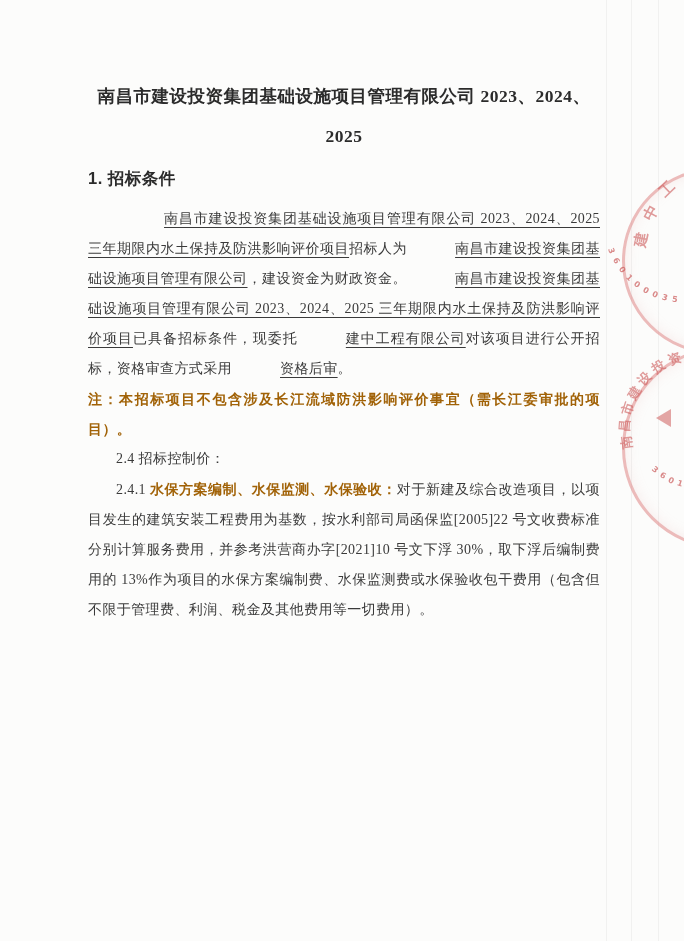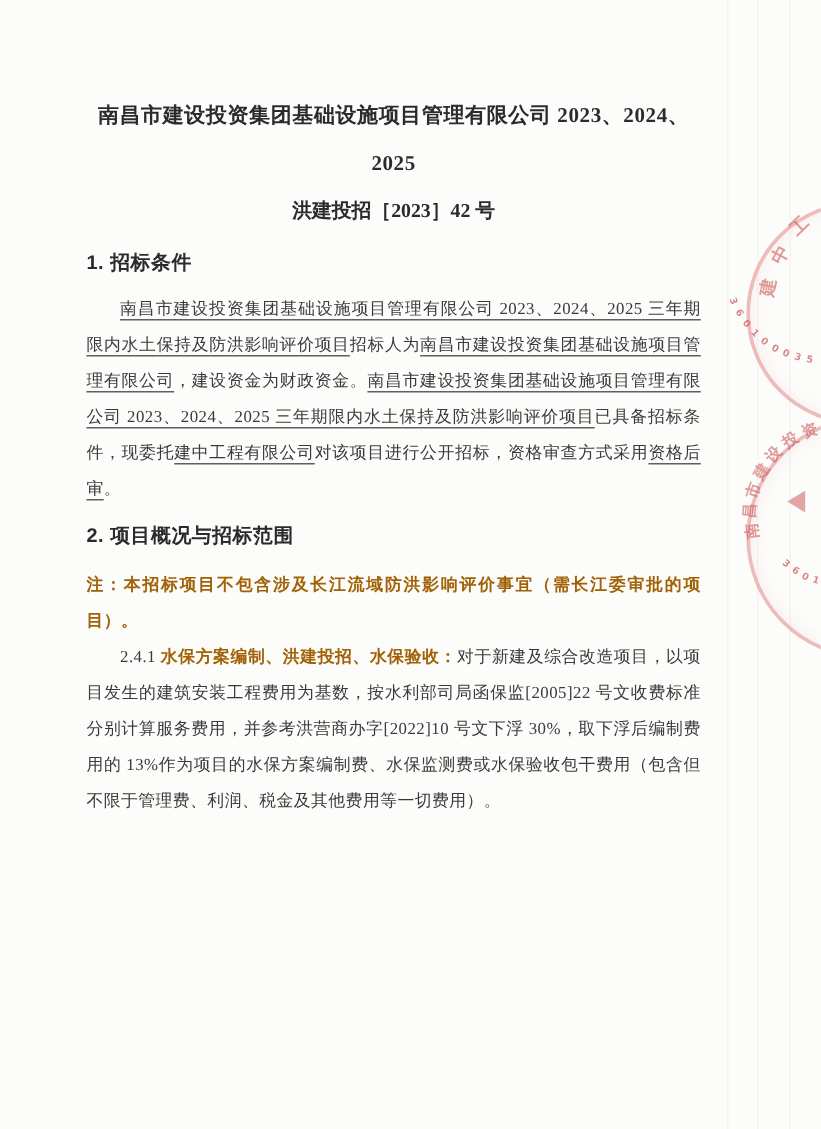--- a/index.html
+++ b/index.html
@@ -5,38 +5,39 @@
   html,body{margin:0;padding:0;}
   body{background:#ffffff;}
   .page{
     position:relative;
     width:684px;height:941px;
     background:#fcfcfb;
     overflow:hidden;
     font-family:"Liberation Serif","DejaVu Serif",serif;
   }
   .scanline{position:absolute;top:0;bottom:0;width:1px;background:rgba(150,150,150,0.10);}
-  .content{position:absolute;left:72px;top:76px;width:512px;}
+  .content{position:absolute;left:88px;top:76px;width:512px;}
   .title-block{text-align:center;color:#2b2b2b;font-weight:bold;}
   .title-line{font-size:17.5px;line-height:40px;letter-spacing:0.5px;}
   .doc-number{font-size:16.5px;line-height:40px;font-weight:bold;}
   .sec-heading{
     font-family:"Liberation Sans","DejaVu Sans",sans-serif;
     font-weight:bold;font-size:16.5px;color:#2b2b2b;
     margin:12px 0 14px 0;letter-spacing:0.5px;
   }
   .para{
     margin:0;text-align:justify;
     font-size:14px;line-height:30px;color:#3a3a3a;letter-spacing:0.4px;
   }
   .para.indent{text-indent:2em;}
   .para .u{
     text-decoration:underline;
     text-underline-offset:4px;
     text-decoration-thickness:1px;
+    margin-left:48px;
   }
   .para .b,
   .para.note{
     font-family:Liberation Sans, sans-serif;
     font-weight:bold;color:#a16207;
   }
   
   .stamp-circle{
     position:absolute;border-radius:50%;
     border:3px solid rgba(219,122,122,0.50);
@@ -101,24 +102,23 @@
         <span class="stamp-digit" style="left: 660px; top: 472px; transform: rotate(32deg);">6</span>
         <span class="stamp-digit" style="left: 668px; top: 477px; transform: rotate(25deg);">0</span>
         <span class="stamp-digit" style="left: 677px; top: 480px; transform: rotate(18deg);">1</span>
         <div class="star-tip" style="left: 656px; top: 409px;"></div>
       </div>
     </div>
 
   <div class="content">
     <div class="title-block">
       <div class="title-line">南昌市建设投资集团基础设施项目管理有限公司 2023、2024、2025</div>
-      <div class="doc-number">洪建投招［2023］42 号</div>
     </div>
     <div id="doc-body">
         <div class="sec-heading">1. 招标条件</div>
         <p class="para indent"><span class="u">南昌市建设投资集团基础设施项目管理有限公司 2023、2024、2025 三年期限内水土保持及防洪影响评价项目</span><span>招标人为</span><span class="u">南昌市建设投资集团基础设施项目管理有限公司</span><span>，建设资金为财政资金。</span><span class="u">南昌市建设投资集团基础设施项目管理有限公司 2023、2024、2025 三年期限内水土保持及防洪影响评价项目</span><span>已具备招标条件，现委托</span><span class="u">建中工程有限公司</span><span>对该项目进行公开招标，资格审查方式采用</span><span class="u">资格后审</span><span>。</span></p>
-        <div class="sec-heading">2. 项目概况与招标范围</div>
         <p class="para note"><span class="b">注：本招标项目不包含涉及长江流域防洪影响评价事宜（需长江委审批的项目）。</span></p>
-        <p class="para indent"><span>2.4.1 </span><span class="b">水保方案编制、洪建投招、水保验收：</span><span>对于新建及综合改造项目，以项目发生的建筑安装工程费用为基数，按水利部司局函保监[2005]22 号文收费标准分别计算服务费用，并参考洪营商办字[2022]10 号文下浮 30%，取下浮后编制费用的 13%作为项目的水保方案编制费、水保监测费或水保验收包干费用（包含但不限于管理费、利润、税金及其他费用等一切费用）。</span></p>
+        <p class="para indent"><span>2.4 招标控制价：</span></p>
+        <p class="para indent"><span>2.4.1 </span><span class="b">水保方案编制、水保监测、水保验收：</span><span>对于新建及综合改造项目，以项目发生的建筑安装工程费用为基数，按水利部司局函保监[2005]22 号文收费标准分别计算服务费用，并参考洪营商办字[2021]10 号文下浮 30%，取下浮后编制费用的 13%作为项目的水保方案编制费、水保监测费或水保验收包干费用（包含但不限于管理费、利润、税金及其他费用等一切费用）。</span></p>
       </div>
   </div>
 
 </div>
 
 </body></html>

